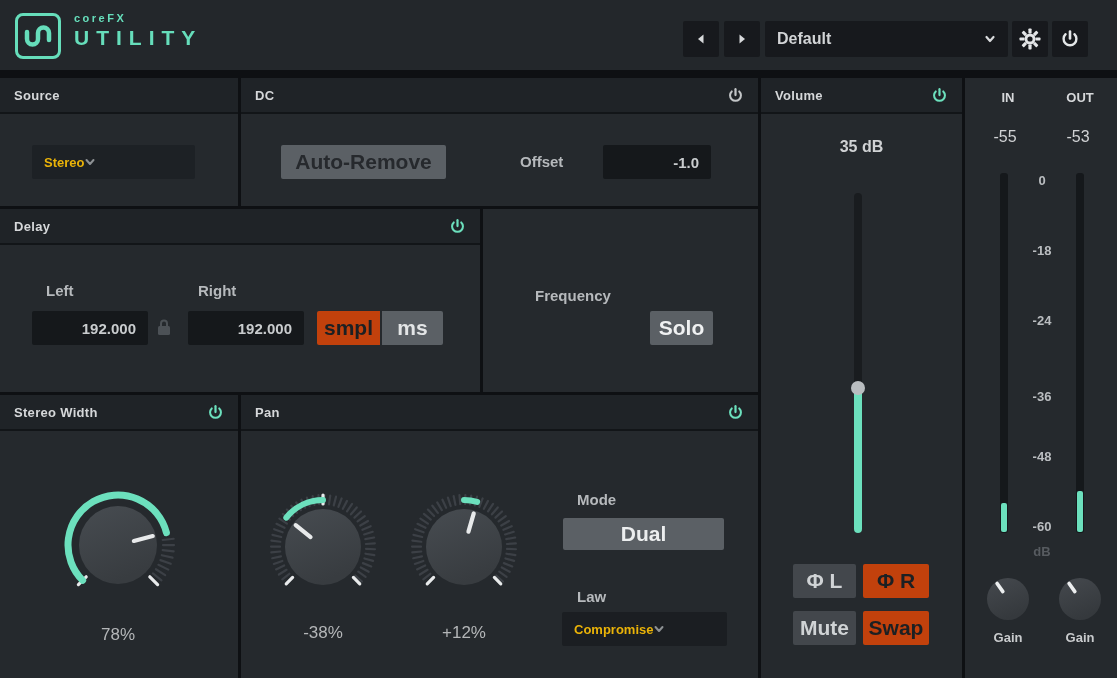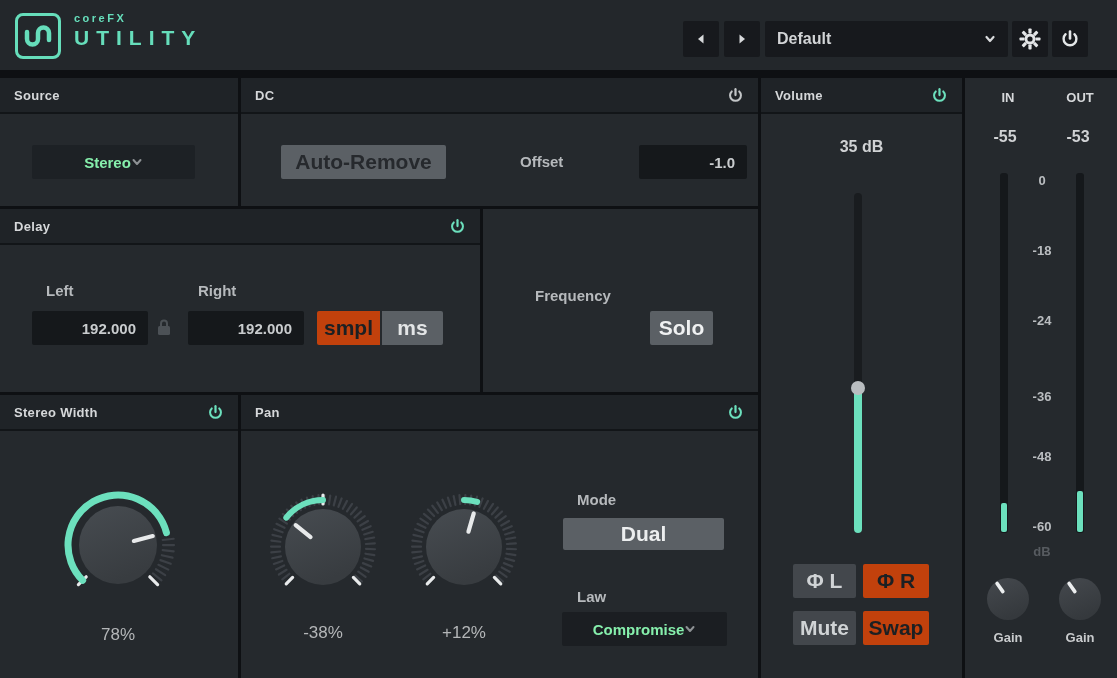--- a/index.html
+++ b/index.html
@@ -31,42 +31,42 @@
   #p-delay{left:0;top:209px;width:480px;height:183px;}
   #p-mono{left:483px;top:209px;width:275px;height:183px;}
   #p-sw{left:0;top:395px;width:238px;height:283px;}
   #p-pan{left:241px;top:395px;width:517px;height:283px;}
   #p-volume{left:761px;top:78px;width:201px;height:600px;}
   #p-meters{left:965px;top:78px;width:152px;height:600px;}
   
   .field{position:absolute;background:#15181b;border-radius:2px;color:#c9ccce;
          font-size:15px;font-weight:bold;display:flex;align-items:center;
          justify-content:flex-end;padding:0 12px;box-sizing:border-box;cursor:text;}
-  .select{position:absolute;background:#1d2125;border-radius:2px;color:#86efac;
-          font-size:15px;font-weight:bold;display:flex;align-items:center;
-          justify-content:center;padding:0 12px;box-sizing:border-box;cursor:pointer;}
+  .select{position:absolute;background:#1d2125;border-radius:2px;color:#eab308;
+          font-size:13px;font-weight:bold;display:flex;align-items:center;
+          justify-content:flex-start;padding:0 12px;box-sizing:border-box;cursor:pointer;}
   .lbl{position:absolute;color:#b6b9bc;font-size:15px;font-weight:bold;}
   .btn{position:absolute;border-radius:2px;display:flex;align-items:center;justify-content:center;
        font-size:21px;font-weight:bold;cursor:pointer;box-sizing:border-box;}
   .btn.gray{background:#5b6065;color:#e3e5e6;}
   .btn.gray-dark{background:#43474c;color:#d0d3d5;}
   .btn.teal{background:#c2410c;color:#1c2023;}
   .btn.dark-text{color:#26292d;}
   .val-big{position:absolute;color:#b4b6b8;font-size:17px;text-align:center;}
   .chev{width:12px;height:12px;flex:0 0 auto;}
   
   #vol-track{left:93px;top:115px;width:8px;height:340px;background:#191c1f;border-radius:4px;cursor:pointer;}
   #vol-fill{position:absolute;left:0;width:8px;background:#6ce0bd;border-radius:4px;bottom:0;}
   #vol-thumb{position:absolute;left:-3px;width:14px;height:14px;border-radius:50%;background:#b9bdc0;}
   
   .meter{position:absolute;width:8px;height:360px;top:95px;background:#15181b;border-radius:3px;}
   .meter .mfill{position:absolute;left:1px;bottom:1px;width:6px;background:#6ce0bd;border-radius:2px;}
   .scale-lbl{position:absolute;left:55px;width:44px;text-align:center;color:#babdc0;font-size:13px;font-weight:bold;}
   .meter-top-lbl{position:absolute;width:60px;text-align:center;color:#d6d8da;font-size:13px;font-weight:bold;}
-  .meter-val{position:absolute;width:60px;text-align:center;color:#d0d2d4;font-size:16px;font-weight:bold;}
+  .meter-val{position:absolute;width:60px;text-align:center;color:#d0d2d4;font-size:16px;font-weight:normal;}
   .gain-lbl{position:absolute;width:60px;text-align:center;color:#c9cbcd;font-size:13px;font-weight:bold;}
   svg{display:block;}
 </style>
 </head>
 <body>
 
 <div id="app">
 
   <div class="abs" id="topbar">
     <div class="abs" id="logo-box">
@@ -136,21 +136,21 @@
   <div class="panel" id="p-dc">
     <div class="phead">
       <span class="title">DC</span>
       <svg width="17" height="17" viewBox="0 0 20 20" style="cursor:pointer;">
         <path d="M10 2.5 v7" stroke="#c3c6c8" stroke-width="2.6" stroke-linecap="round"></path>
         <path d="M5.6 5.2 a6.4 6.4 0 1 0 8.8 0" fill="none" stroke="#c3c6c8" stroke-width="2.4" stroke-linecap="round"></path>
       </svg>
     </div>
     <div class="btn gray dark-text" style="left:40px;top:67px;width:165px;height:34px;">Auto-Remove</div>
     <div class="lbl" style="left:279px;top:75px;">Offset</div>
-    <div class="field" style="left:362px;top:67px;width:108px;height:34px;margin-left:36px;">-1.0</div>
+    <div class="field" style="left:362px;top:67px;width:108px;height:34px;">-1.0</div>
   </div>
 
   <div class="panel" id="p-delay">
     <div class="phead">
       <span class="title">Delay</span>
       <svg width="17" height="17" viewBox="0 0 20 20" style="cursor:pointer;">
         <path d="M10 2.5 v7" stroke="#6ce0bd" stroke-width="2.6" stroke-linecap="round"></path>
         <path d="M5.6 5.2 a6.4 6.4 0 1 0 8.8 0" fill="none" stroke="#6ce0bd" stroke-width="2.4" stroke-linecap="round"></path>
       </svg>
     </div>

